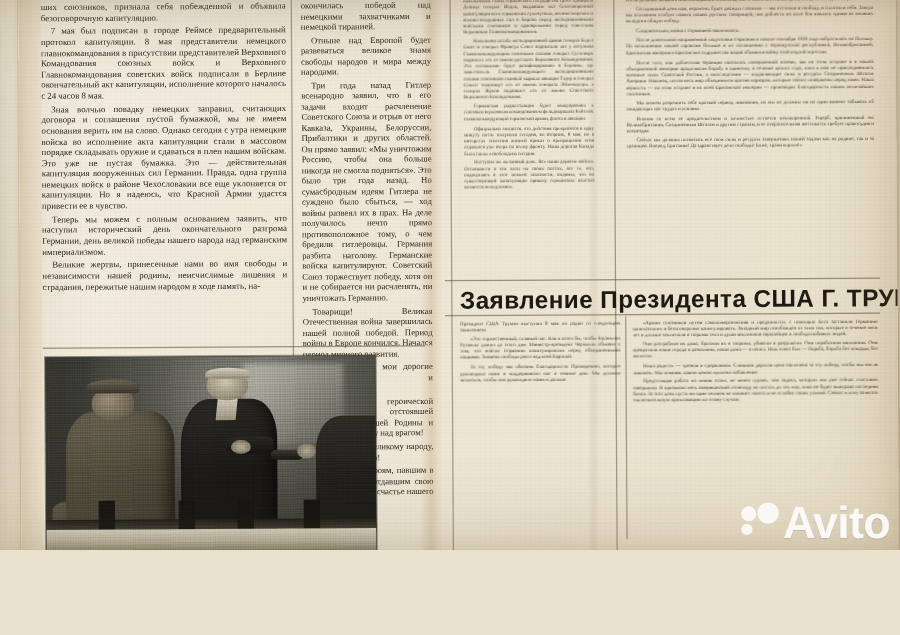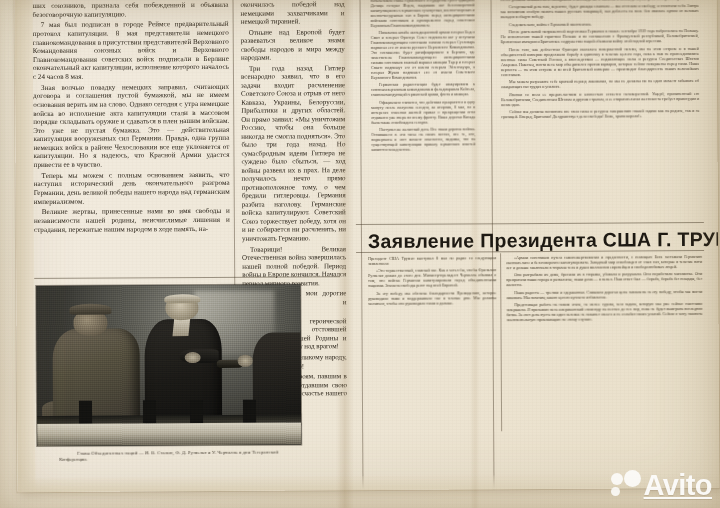--- a/index.html
+++ b/index.html
@@ -2,21 +2,21 @@
 <html><head>
 <meta charset="utf-8">
 <style>
   html,body{margin:0;padding:0;}
   body{
     width:720px;height:508px;overflow:hidden;
     background:#e9e0cd;
     font-family:"Liberation Serif", serif;
   }
   #page{
-    position:relative;width:720px;height:508px;overflow:hidden;
+    position:relative;width:720px;height:440px;overflow:hidden;
     background:
       radial-gradient(ellipse at 20% 15%, rgba(255,252,240,.55), rgba(255,255,255,0) 55%),
       radial-gradient(ellipse at 85% 80%, rgba(236,224,202,.6), rgba(255,255,255,0) 60%),
       linear-gradient(105deg,#efe7d6 0%,#eee5d2 30%,#e8dfca 62%,#e4dac3 100%);
   }
   
   #grain{
     position:absolute;inset:0;pointer-events:none;opacity:.5;
     background-image:
       repeating-linear-gradient(0deg, rgba(120,100,70,.045) 0 1px, rgba(255,255,255,0) 1px 3px),
@@ -206,24 +206,23 @@
     display:flex;align-items:center;gap:3px;
     opacity:.9;
   }
   #wm-dots{position:relative;width:30px;height:30px;}
   #wm-dots i{position:absolute;border-radius:50%;background:#ffffff;opacity:.92;display:block;}
   #wm-dots i:nth-child(1){left:0;top:3px;width:12px;height:12px;}
   #wm-dots i:nth-child(2){left:0;top:17px;width:9px;height:9px;}
   #wm-dots i:nth-child(3){left:13px;top:0;width:17px;height:17px;}
   #wm-text{
     font-family:"Liberation Sans", sans-serif;
-    font-weight:bold;font-size:29px;line-height:27px;color:#ffffff;
+    font-weight:bold;font-size:36px;line-height:27px;color:#ffffff;
     letter-spacing:-.6px;
     text-shadow:0 1px 1px rgba(120,100,70,.25);
-    text-decoration:underline;
   }
 
   
   #edge-left{position:absolute;left:0;top:0;bottom:0;width:18px;background:linear-gradient(90deg,#e2d7bf,#efe6d4);}
   #edge-bottom{position:absolute;left:0;right:0;bottom:0;height:14px;background:linear-gradient(180deg,rgba(232,222,200,.2),#e7ddc6);}
 </style>
 </head>
 <body>
 
 <div id="page">

